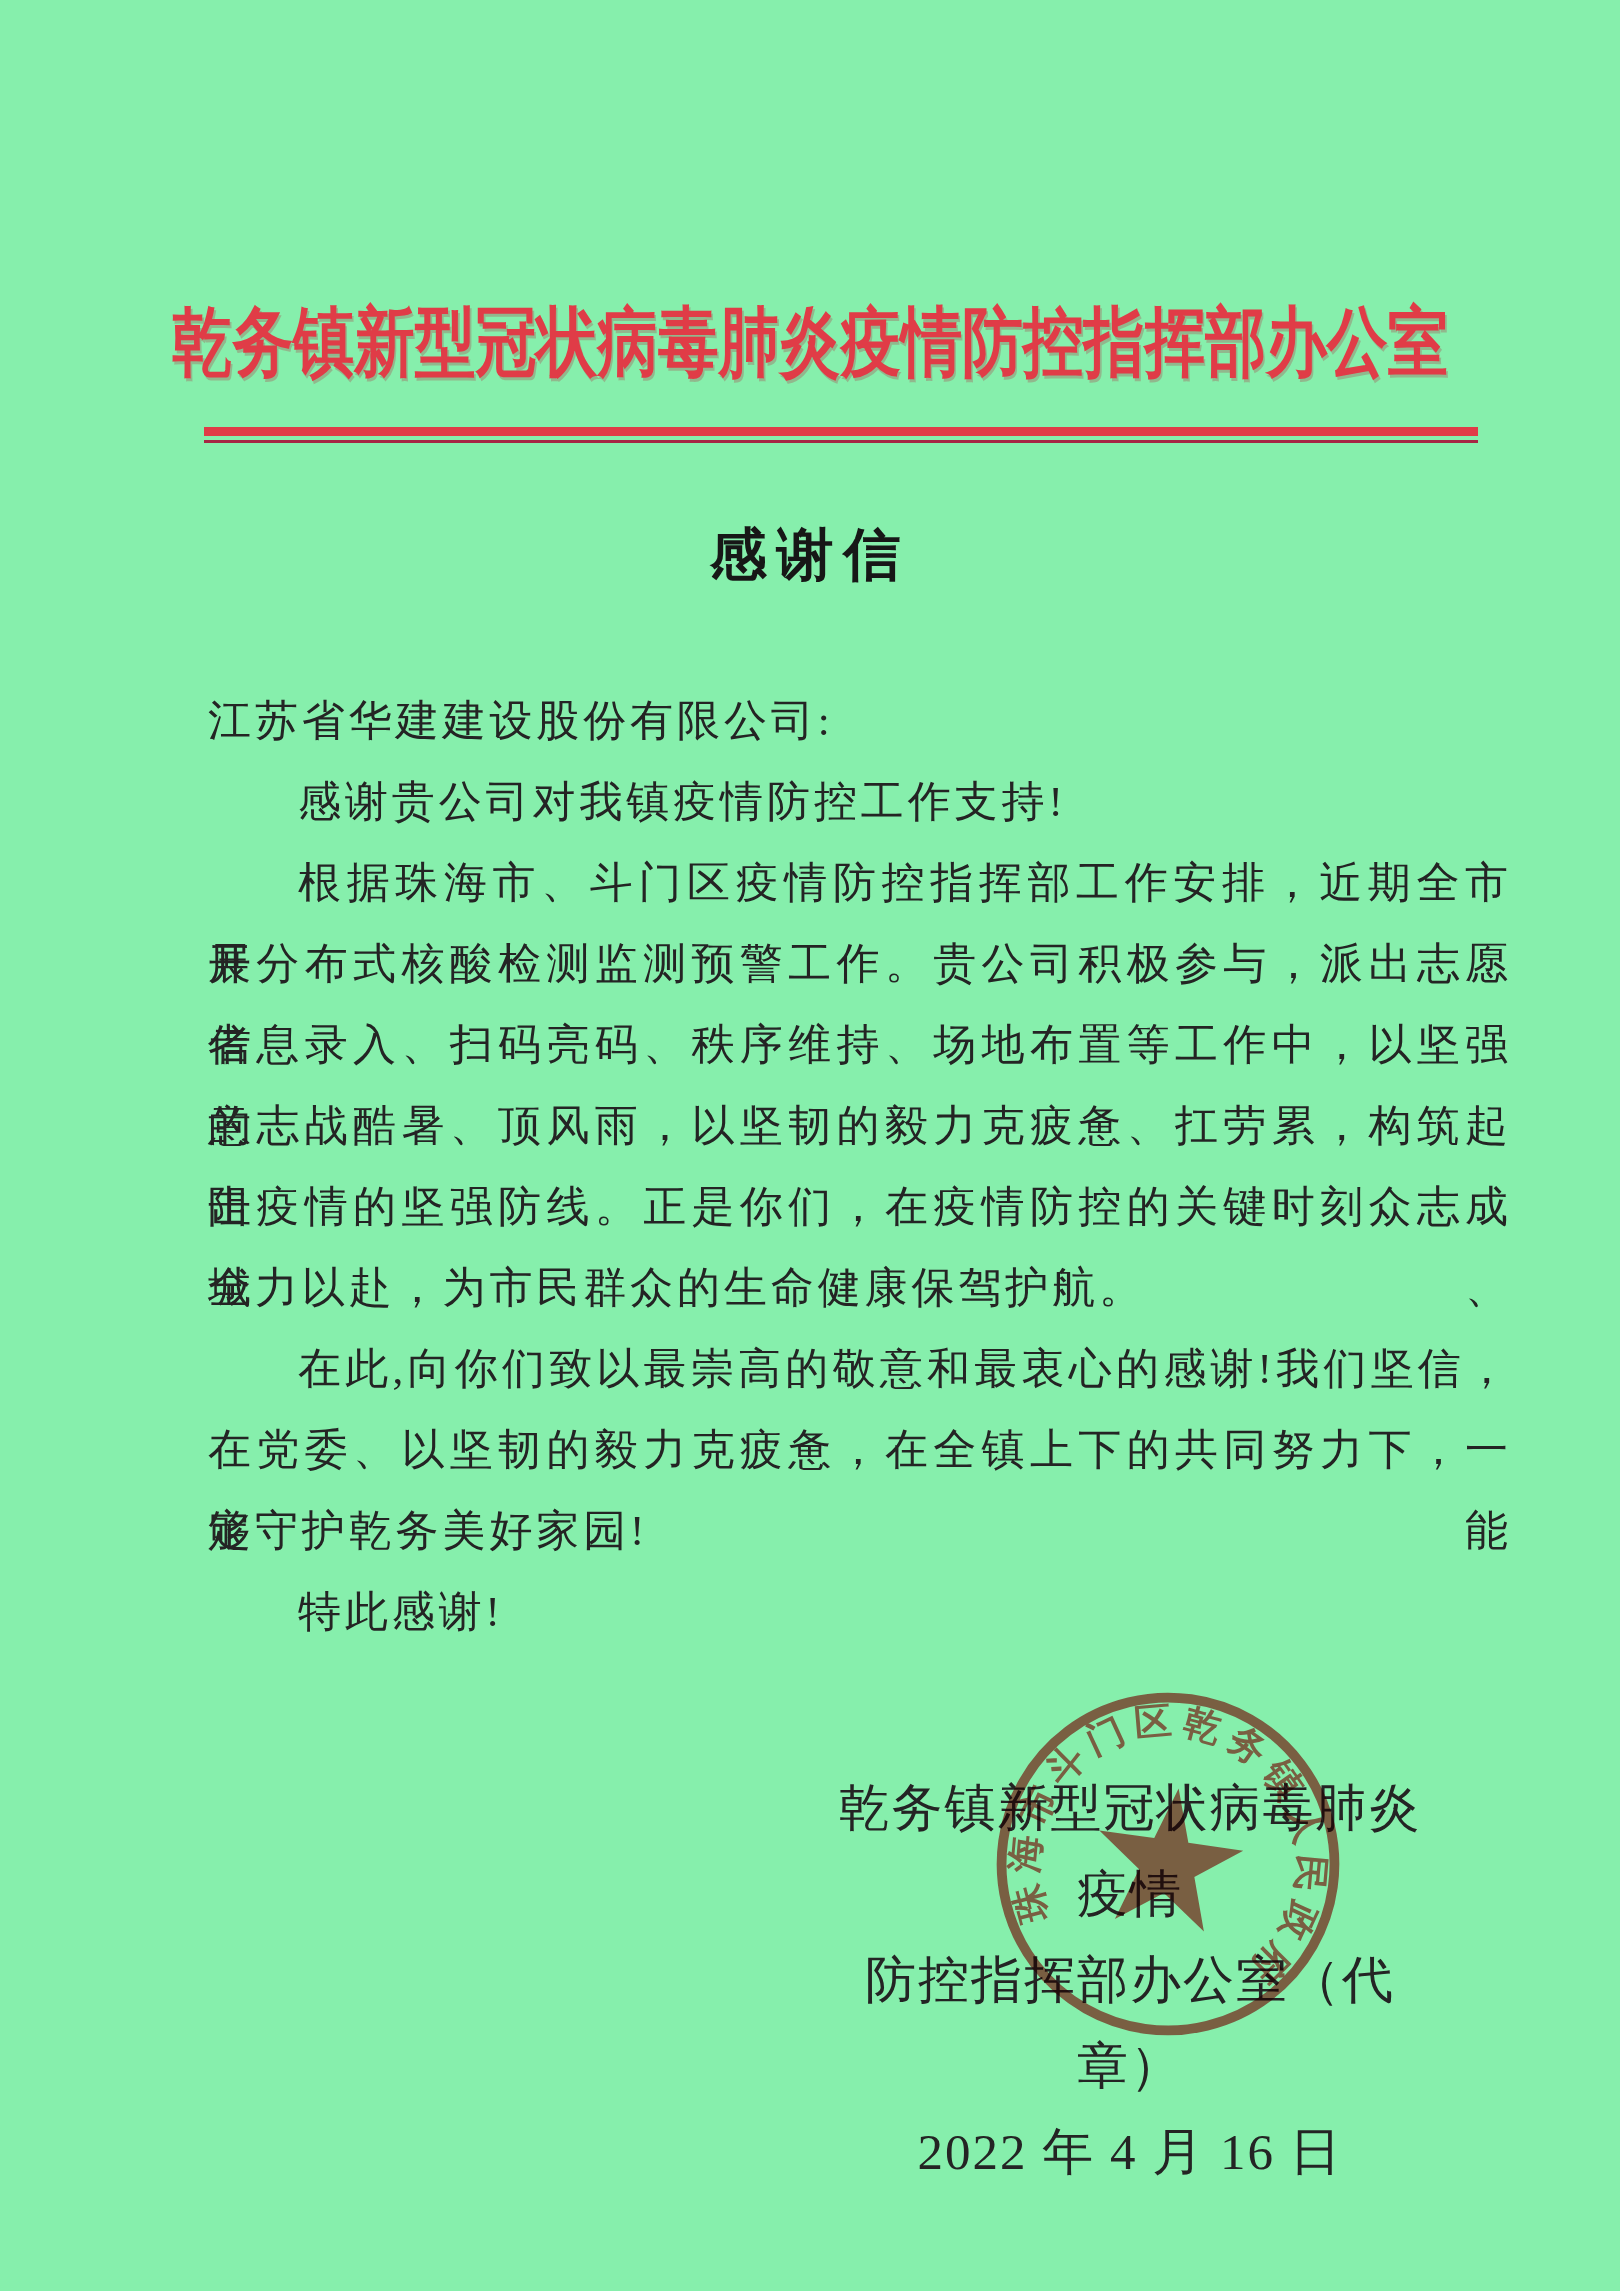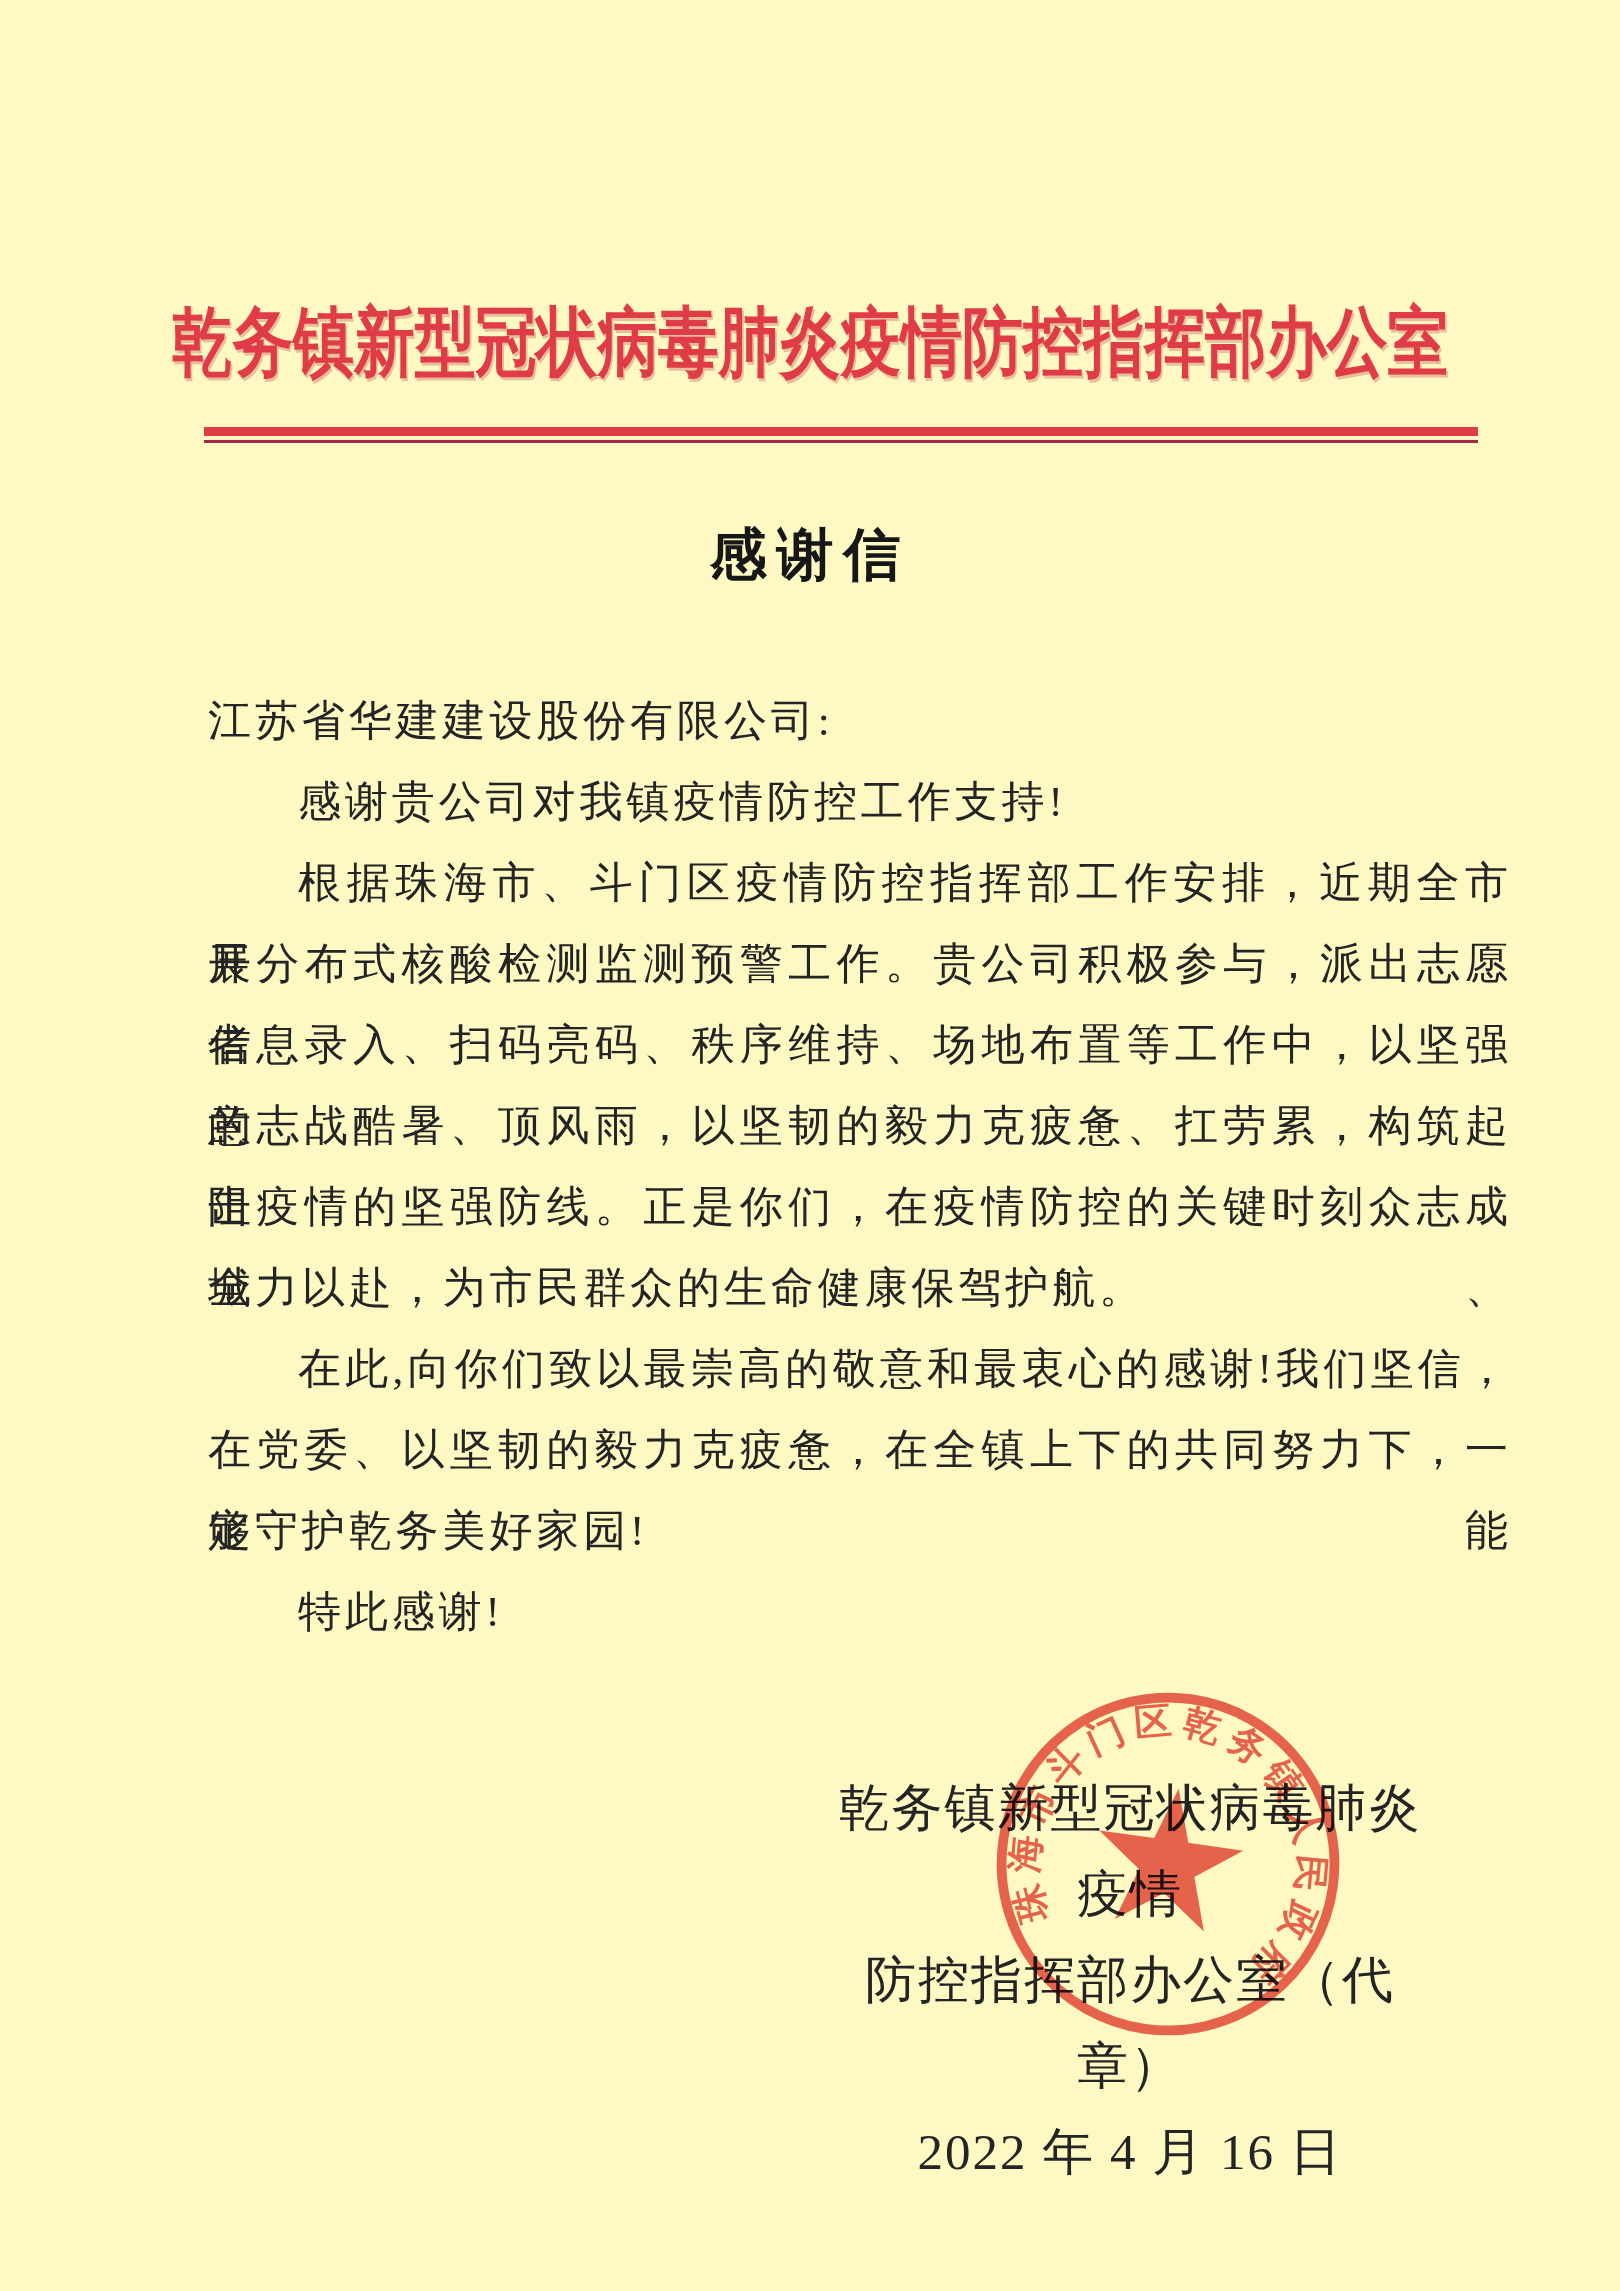--- a/index.html
+++ b/index.html
@@ -1,20 +1,20 @@
 <!DOCTYPE html>
 <html><head>
 <meta charset="utf-8">
 <style>
   html,body{margin:0;padding:0;background:#e8e8e8;}
   .page{
     position:relative;
     width:1620px;height:2292px;
     margin:0 auto;
-    background:#fef9c3;
+    background:#86efac;
     overflow:hidden;
     font-family:"Liberation Serif", serif;
     color:#1f1f1f;
   }
   
   .letterhead{
     position:absolute;top:292px;left:0;width:100%;
     text-align:center;white-space:nowrap;
   }
   .letterhead-inner{

